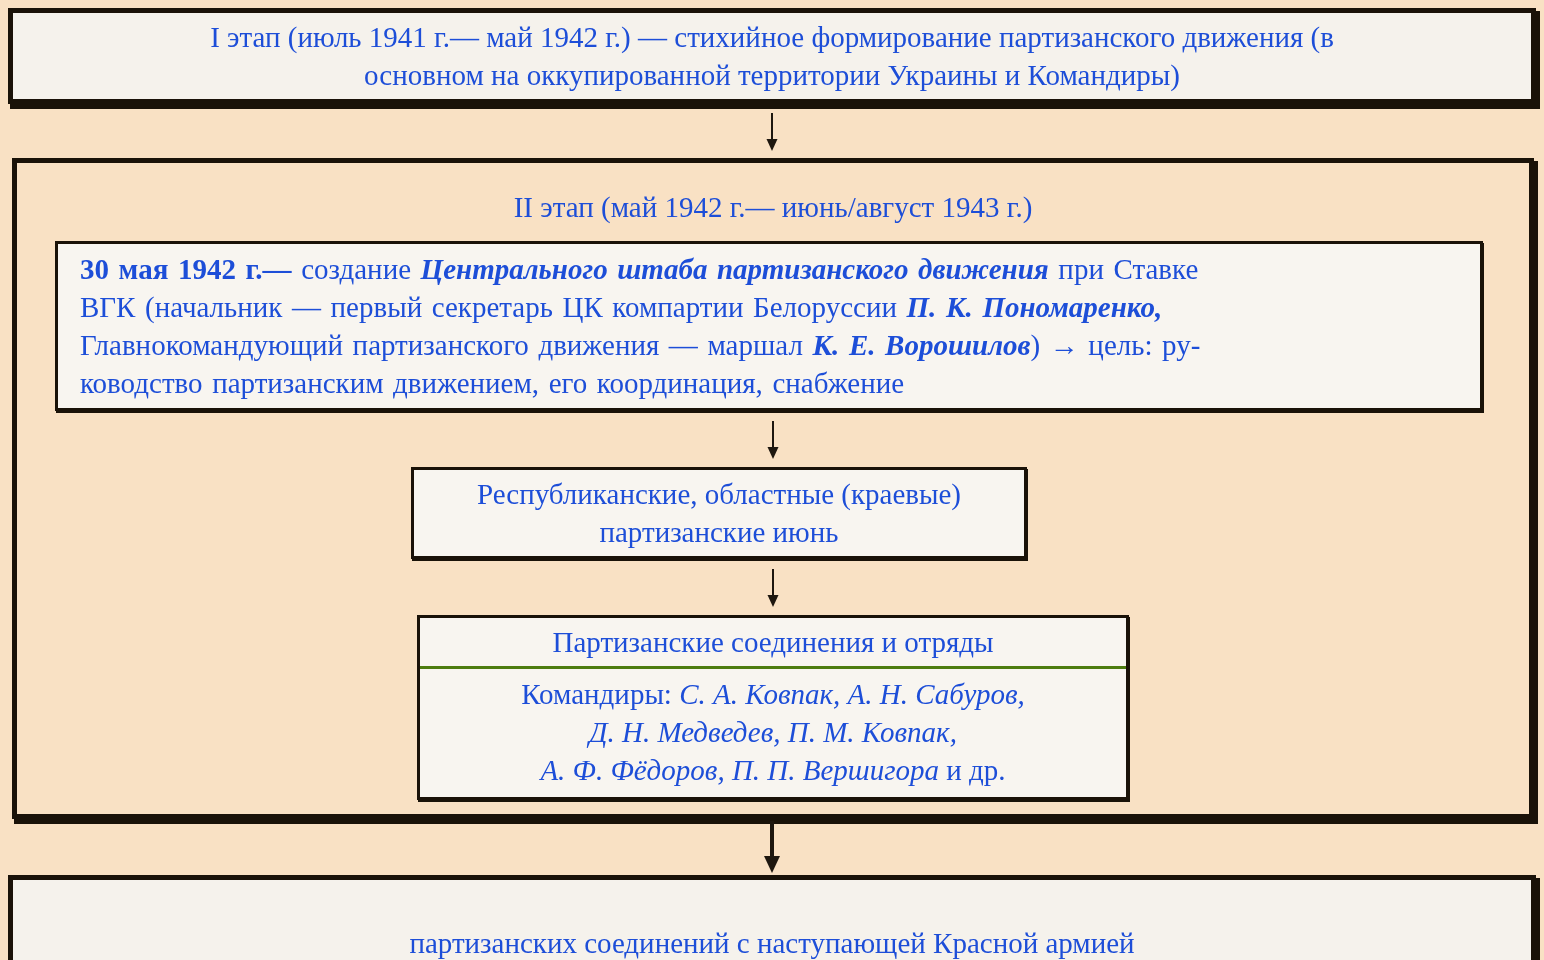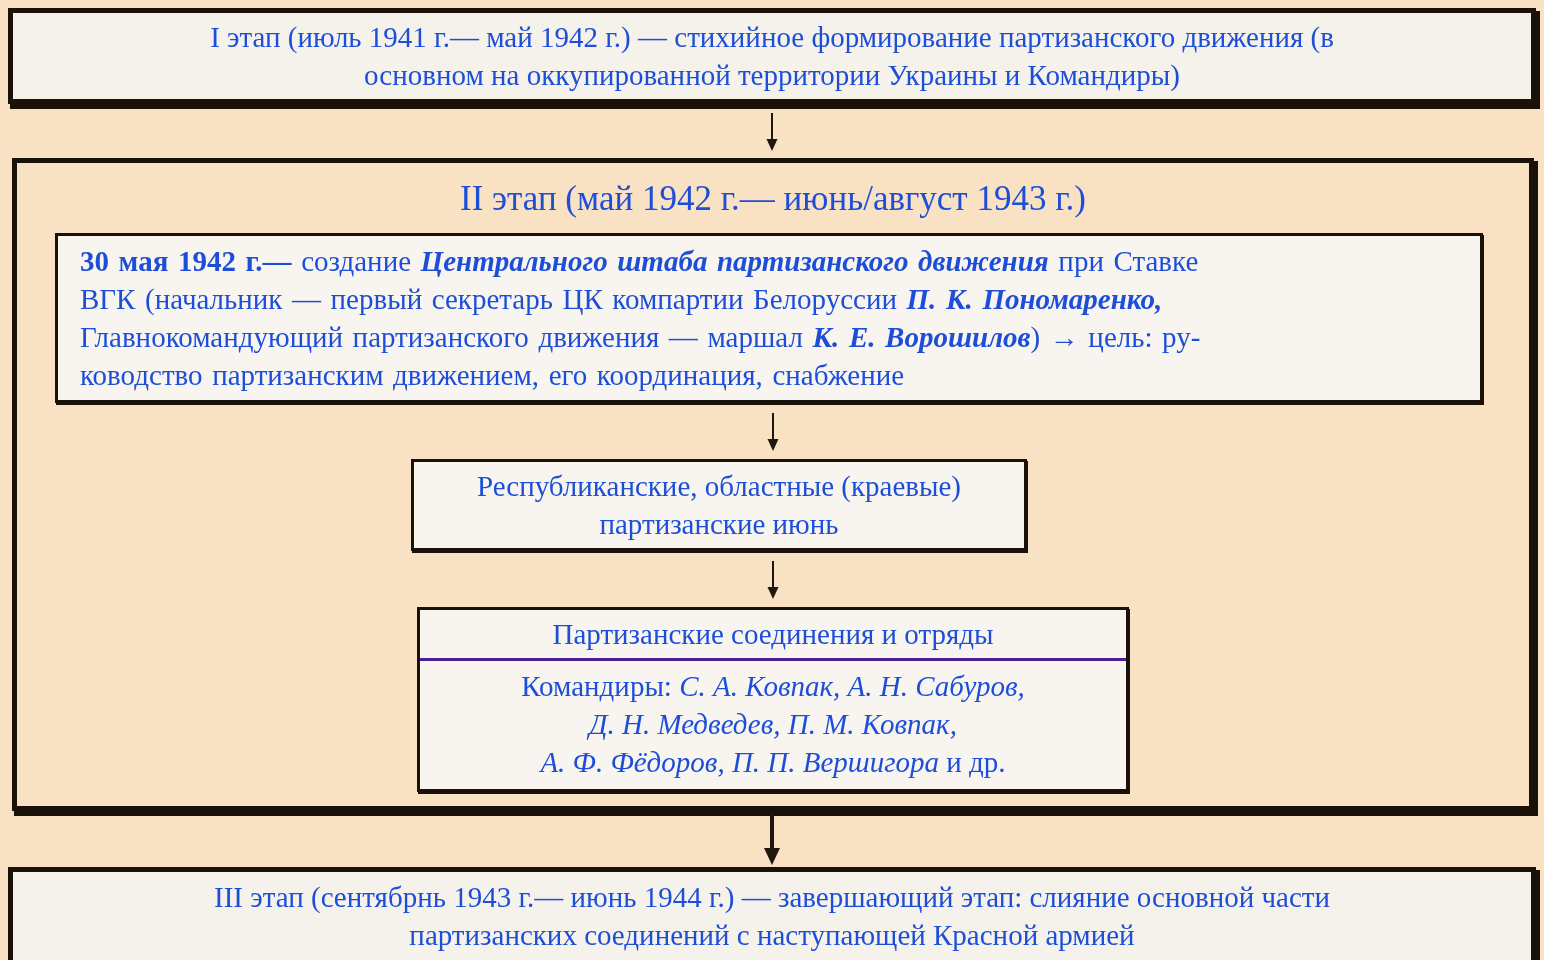--- a/index.html
+++ b/index.html
@@ -42,22 +42,22 @@
     box-sizing:border-box;
     border:5px solid #1a1208;
     box-shadow:3px 4px 0 1px #1a1208;
     background:#f9e1c4;
     margin:0 2px 0 4px;
     padding:8px 8px 14px 8px;
     display:flex;flex-direction:column;
   }
   .stage2-title{
     text-align:center;
-    font-size:35px;line-height:40px;
-    margin-top:8px;
+    font-size:29px;line-height:40px;
+    margin-top:16px;
   }
   .inner-box{
     box-sizing:border-box;
     border:3px solid #1a1208;
     background:#f8f5f0;
     box-shadow:1px 2px 0 #1a1208;
   }
   .hq-box{
     margin:14px 38px 0 30px;
     padding:6px 30px 6px 22px;
@@ -72,21 +72,21 @@
     font-size:29px;line-height:38px;
   }
   .units-box{
     width:712px;
     margin-left:392px;
     font-size:29px;line-height:38px;
     text-align:center;
   }
   .units-header{
     padding:5px 8px;
-    border-bottom:3px solid #4c1d95;
+    border-bottom:3px solid #4d7c0f;
   }
   .commanders{
     padding:6px 10px 8px 10px;
   }
 </style>
 </head>
 <body>
 
 <div class="page">
 
@@ -131,16 +131,16 @@
   </div>
 
   <div id="arrow4-row" class="arrow-row">
     <svg width="28" height="52" viewBox="0 0 28 52">
       <line x1="14" y1="0" x2="14" y2="37" stroke="#1e170f" stroke-width="4"></line>
       <polygon points="6,35 22,35 14,52" fill="#1e170f"></polygon>
     </svg>
   </div>
 
   <div id="stage3" class="outer-box stage-box">
-    <div><span>III этап (сентябрнь 1943 г.— июнь 1944 г.) — завершающий этап: слияние основной части</span><br><span>партизанских соединений с наступающей Красной армией</span></div>
+    <div><br><span>партизанских соединений с наступающей Красной армией</span></div>
   </div>
 
 </div>
 
 </body></html>

